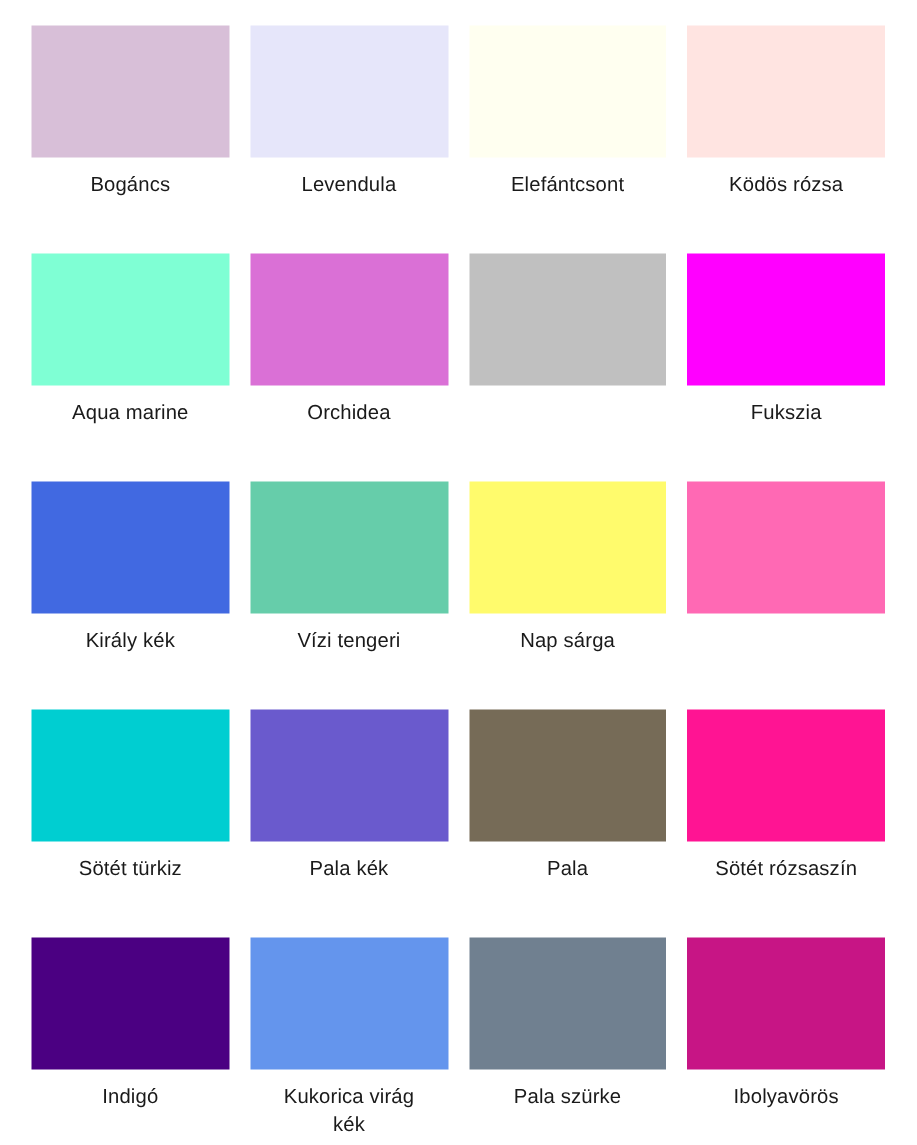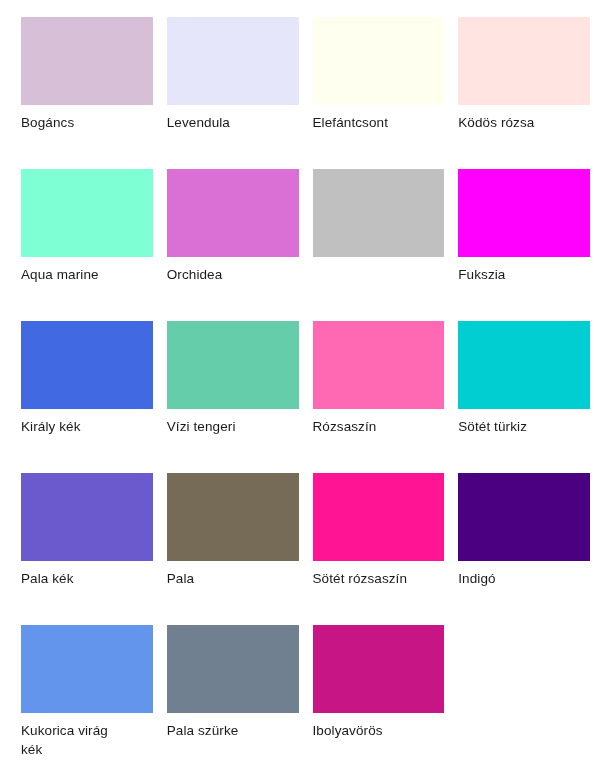--- a/index.html
+++ b/index.html
@@ -32,20 +32,21 @@
     width: 100%;
   }
   .swatch-chip {
     width: 100%;
     height: 88px;
     display: block;
   }
   .swatch-label {
     margin-top: 8px;
     width: 100%;
+    text-align: center;
     font-size: 13.5px;
     line-height: 19px;
     color: #1a1a1a;
     font-family: "Liberation Sans", sans-serif;
     letter-spacing: 0.1px;
     white-space: pre-line;
   }
 </style>
 </head>
 <body>
@@ -84,22 +85,25 @@
     </div>
     <div class="swatch-cell">
       <div class="swatch-chip" style="background: rgb(65, 105, 225);"></div>
       <div class="swatch-label">Király kék</div>
     </div>
     <div class="swatch-cell">
       <div class="swatch-chip" style="background: rgb(102, 205, 170);"></div>
       <div class="swatch-label">Vízi tengeri</div>
     </div>
     <div class="swatch-cell">
+      <div class="swatch-chip" style="background: rgb(255, 251, 108);"></div>
+      <div class="swatch-label">Nap sárga</div>
+    </div>
+    <div class="swatch-cell">
       <div class="swatch-chip" style="background: rgb(255, 105, 180);"></div>
-      <div class="swatch-label">Rózsaszín</div>
     </div>
     <div class="swatch-cell">
       <div class="swatch-chip" style="background: rgb(0, 206, 209);"></div>
       <div class="swatch-label">Sötét türkiz</div>
     </div>
     <div class="swatch-cell">
       <div class="swatch-chip" style="background: rgb(106, 90, 205);"></div>
       <div class="swatch-label">Pala kék</div>
     </div>
     <div class="swatch-cell">

